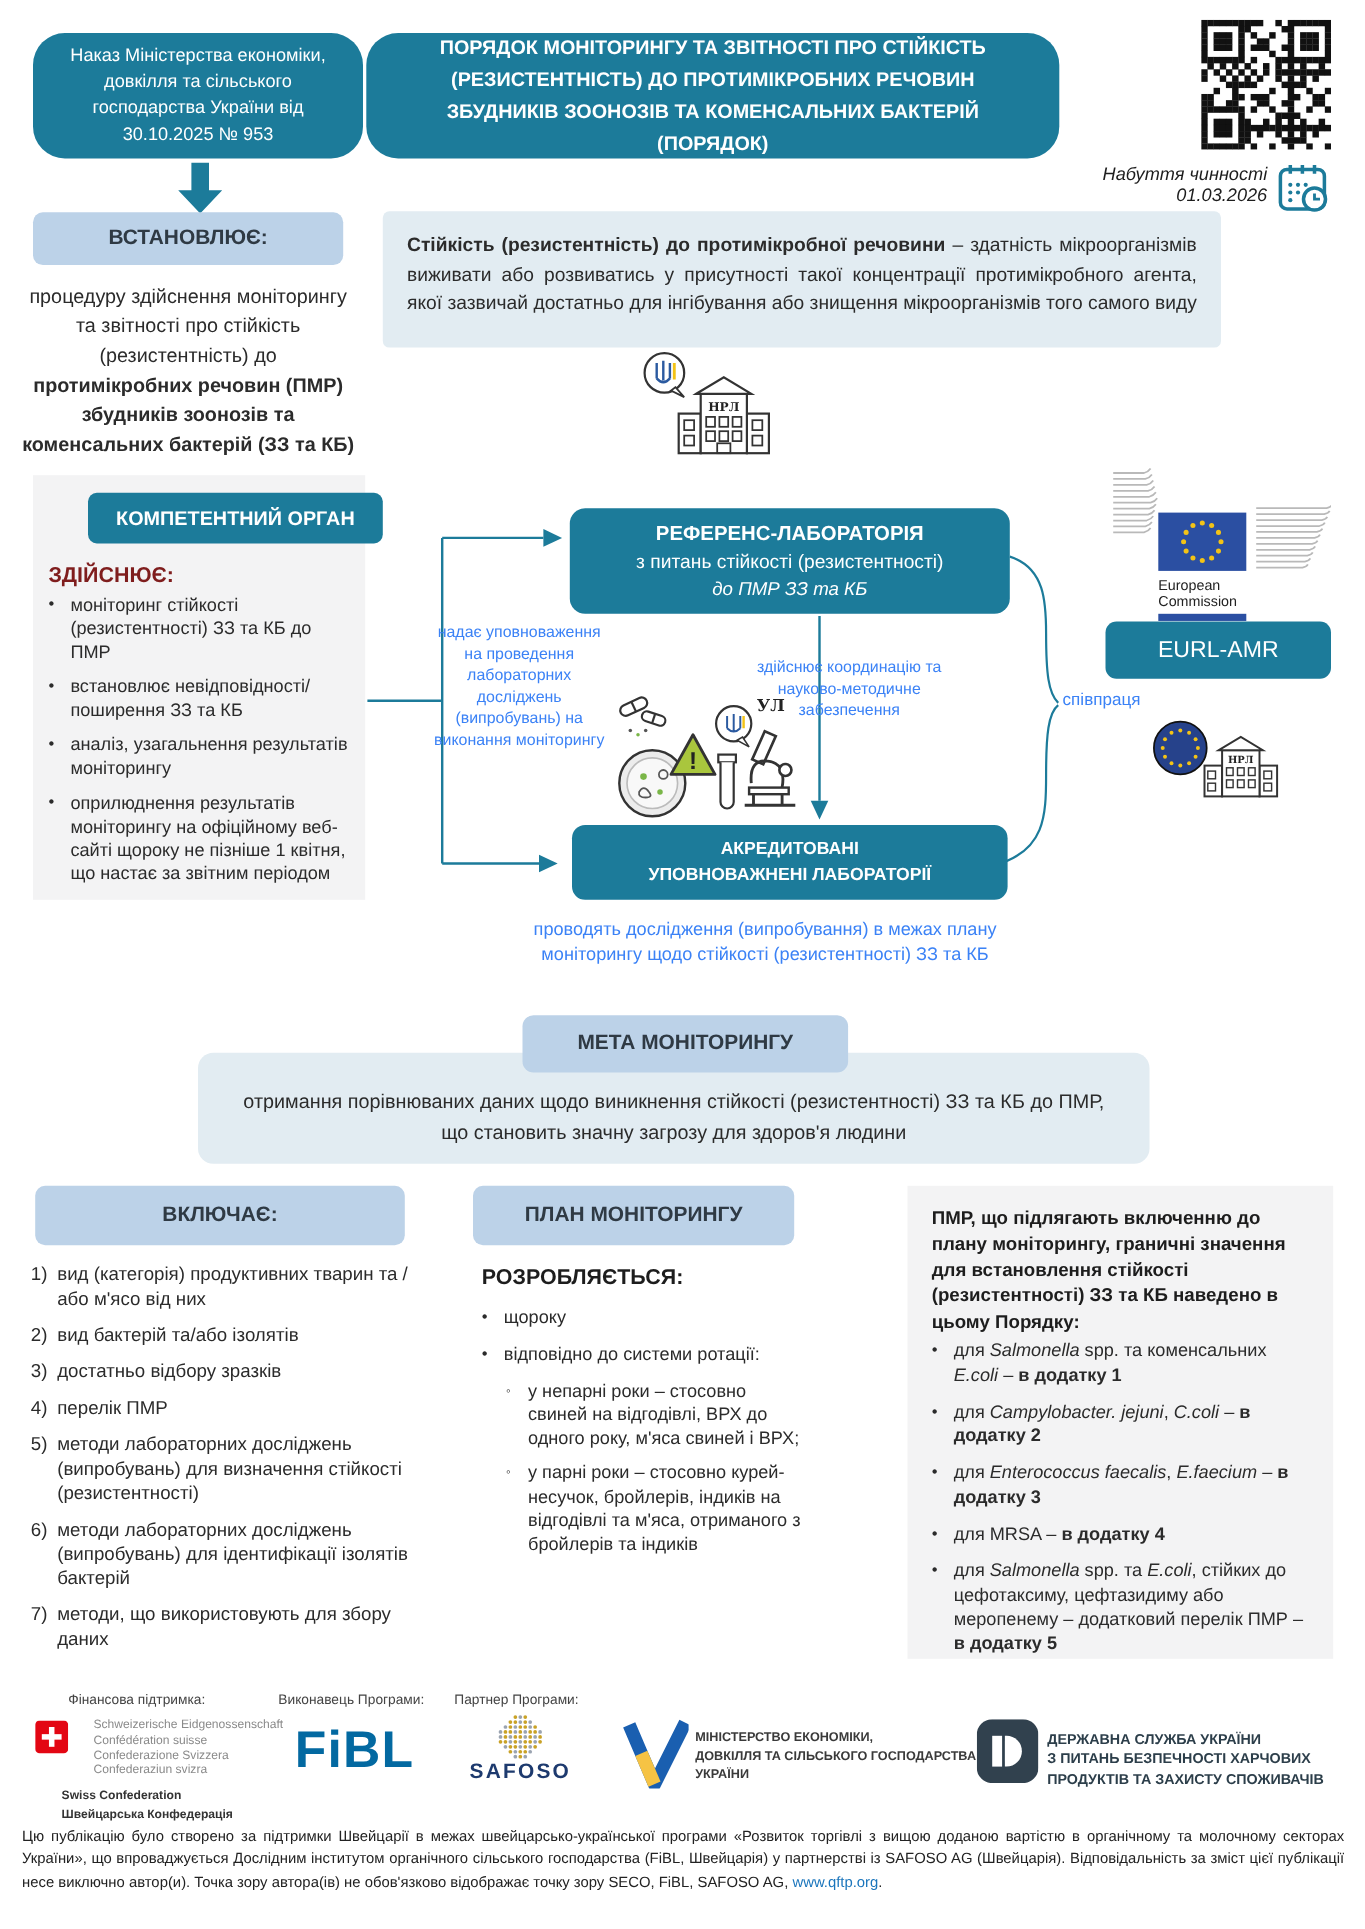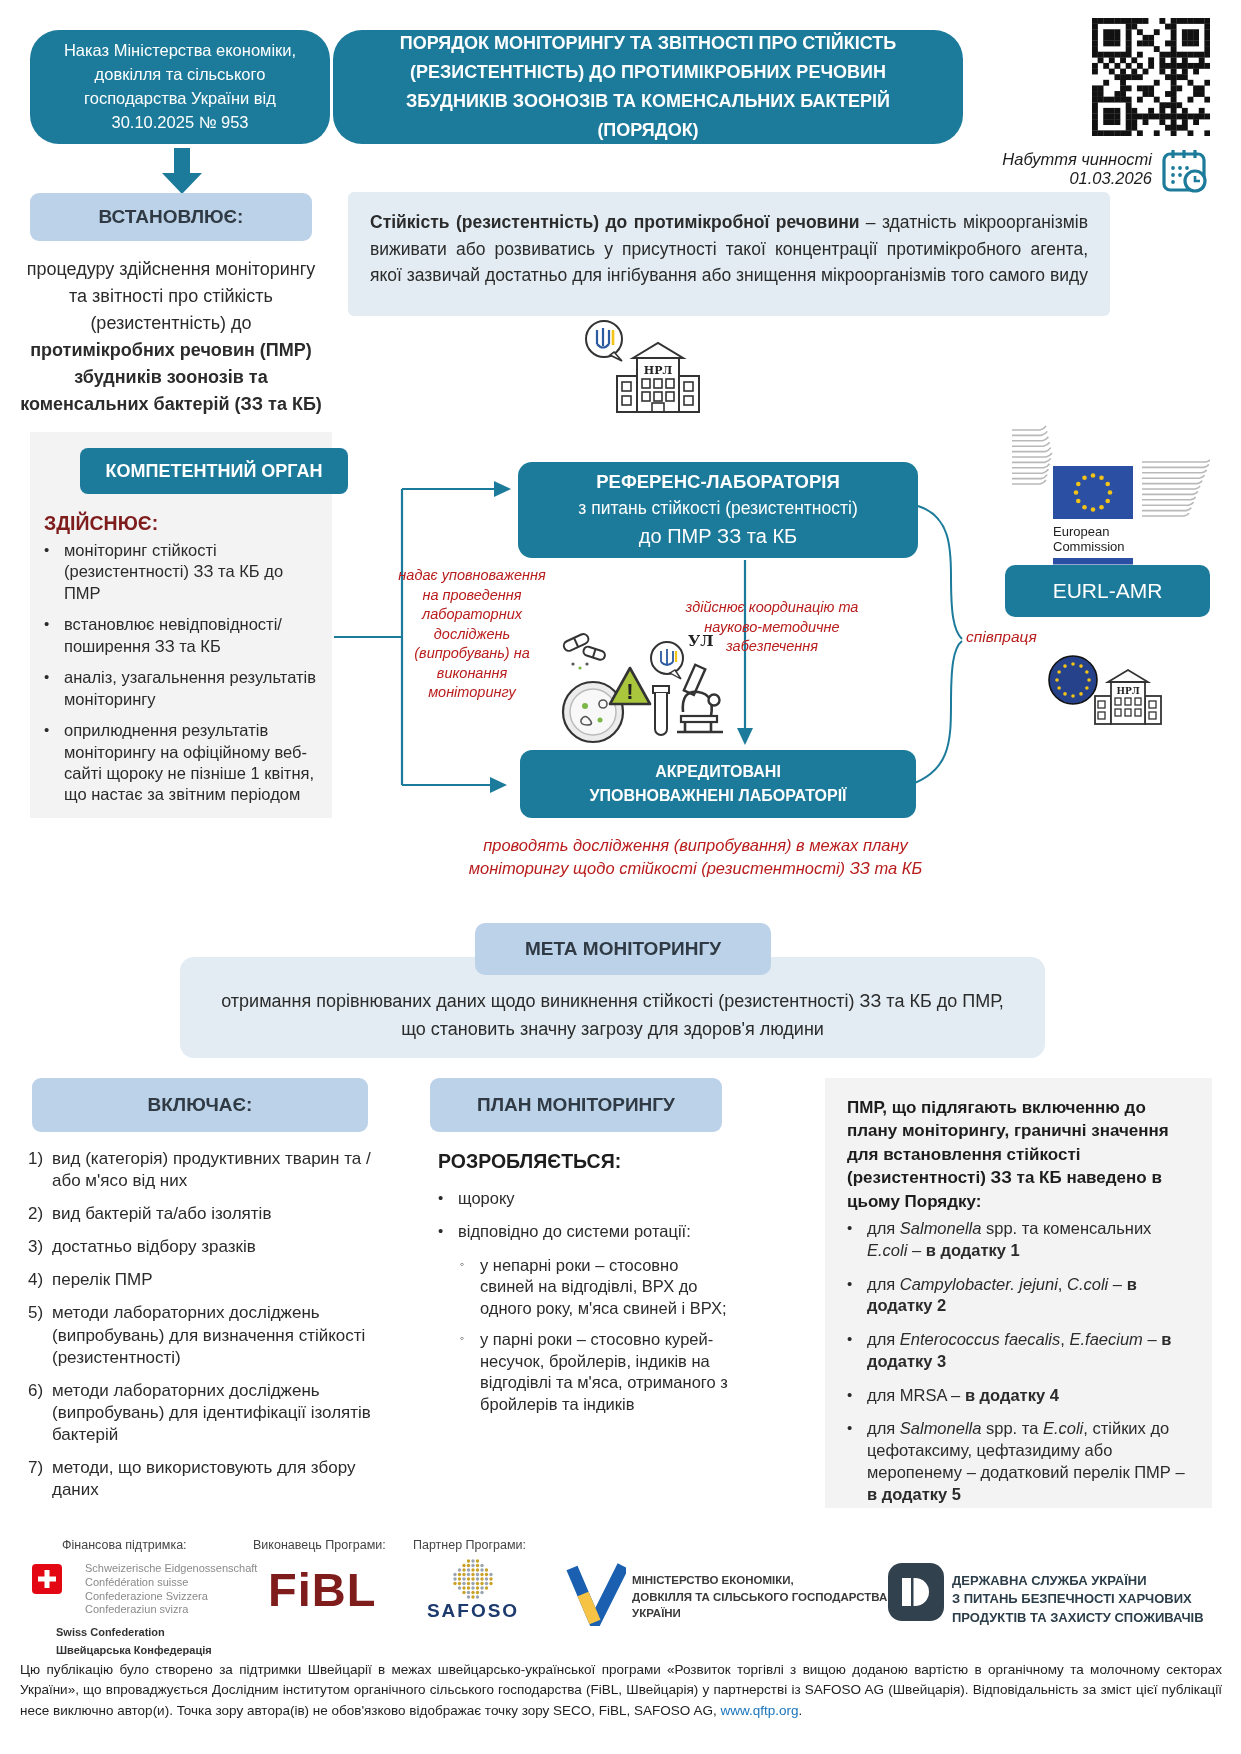--- a/index.html
+++ b/index.html
@@ -8,21 +8,21 @@
   .abs{position:absolute;}
   .teal-box{background:#1c7b9a;color:#fff;border-radius:29px;}
   .pill-blue{background:#bcd2e8;border-radius:9px;display:flex;align-items:center;justify-content:center;
              font-weight:bold;color:#2f3a44;}
   .pill-teal{background:#1c7b9a;border-radius:10px;display:flex;align-items:center;justify-content:center;
              color:#fff;font-weight:bold;}
   .soft-box{background:#e2ecf2;border-radius:6px;}
   .gray-panel{background:#f3f3f4;}
   .it{font-style:italic;}
   .bd{font-weight:bold;}
-  .note{font-style:italic;color:#b91c1c;font-weight:500;text-align:center;}
+  .note{color:#3b82f6;font-weight:500;text-align:center;}
   .li{display:flex;align-items:flex-start;}
   .mk{flex:0 0 24px;}
   .mk-dot{flex:0 0 20px;font-size:15px;line-height:inherit;}
   .mk-circ{flex:0 0 20px;font-size:12px;padding-top:2px;}
   .tx{flex:1 1 auto;}
   .num-list .li{margin-bottom:11px;font-size:17px;line-height:1.3;}
   .dot-list .li{margin-bottom:10px;font-size:16.5px;line-height:1.3;}
   .circ-list .li{margin-bottom:10px;font-size:16.5px;line-height:1.3;}
   .amr-list .li{margin-bottom:12px;font-size:16.5px;line-height:1.32;}
   svg{display:block;}
@@ -365,21 +365,21 @@
     </g>
     <circle cx="21" cy="21" r="18" fill="#fff" stroke="#333" stroke-width="2"></circle>
     <path d="M31,34 L39,43 L27,37 Z" fill="#fff" stroke="#333" stroke-width="1.6"></path>
     <path d="M14,12 V26 M20,10 V28 M26,12 V26 M14,26 Q20,33 26,26" stroke="#2b5aa0" stroke-width="2.2" fill="none"></path>
     <path d="M30,12 V27" stroke="#f3c316" stroke-width="2.6" fill="none"></path>
   </svg>
 
   <div class="abs pill-teal" style="left:518px;top:462px;width:400px;height:96px;border-radius:14px;flex-direction:column;line-height:1.45;z-index:2;">
     <div style="font-size:18.5px;">РЕФЕРЕНС-ЛАБОРАТОРІЯ</div>
     <div style="font-size:17.5px;font-weight:normal;">з питань стійкості (резистентності)</div>
-    <div style="font-size:20px;font-weight:normal;">до ПМР ЗЗ та КБ</div>
+    <div style="font-size:17px;font-weight:normal;font-style:italic;">до ПМР ЗЗ та КБ</div>
   </div>
 
   <div class="abs note" style="left:393px;top:566px;width:158px;font-size:14.5px;line-height:1.35;z-index:2;">надає уповноваження на проведення лабораторних досліджень (випробувань) на виконання моніторингу</div>
 
   <div class="abs note" style="left:672px;top:598px;width:200px;font-size:14.5px;line-height:1.35;z-index:2;">здійснює координацію та науково-методичне забезпечення</div>
 
   <div class="abs note" style="left:966px;top:628px;width:110px;font-size:15.5px;text-align:left;z-index:2;">співпраця</div>
 
   <svg class="abs" style="left:555px;top:628px;z-index:2;" width="175" height="120" viewBox="0 0 175 120">
     <g transform="rotate(-25 22 14)">
@@ -628,21 +628,21 @@
     </div>
   <div class="abs bd" style="left:56px;top:1624px;width:200px;font-size:11px;line-height:1.6;color:#333;z-index:2;">
       <div class="li">
         <span class="tx">Swiss Confederation</span>
       </div>
       <div class="li">
         <span class="tx">Швейцарська Конфедерація</span>
       </div>
     </div>
 
-  <div class="abs bd" style="left:268px;top:1562px;font-size:47px;color:#7f1d1d;letter-spacing:1px;z-index:2;">FiBL</div>
+  <div class="abs bd" style="left:268px;top:1562px;font-size:47px;color:#0369a1;letter-spacing:1px;z-index:2;">FiBL</div>
 
   <svg class="abs" style="left:452px;top:1558px;z-index:2;" width="42" height="42" viewBox="0 0 42 42">
     <g id="safoso-dots">
         <circle cx="16.5" cy="3" r="1.7" fill="#c9a227"></circle>
         <circle cx="21" cy="3" r="1.7" fill="#9aa3b0"></circle>
         <circle cx="25.5" cy="3" r="1.7" fill="#c9a227"></circle>
         <circle cx="12" cy="7.5" r="1.7" fill="#c9a227"></circle>
         <circle cx="16.5" cy="7.5" r="1.7" fill="#c9a227"></circle>
         <circle cx="21" cy="7.5" r="1.7" fill="#9aa3b0"></circle>
         <circle cx="25.5" cy="7.5" r="1.7" fill="#c9a227"></circle>

